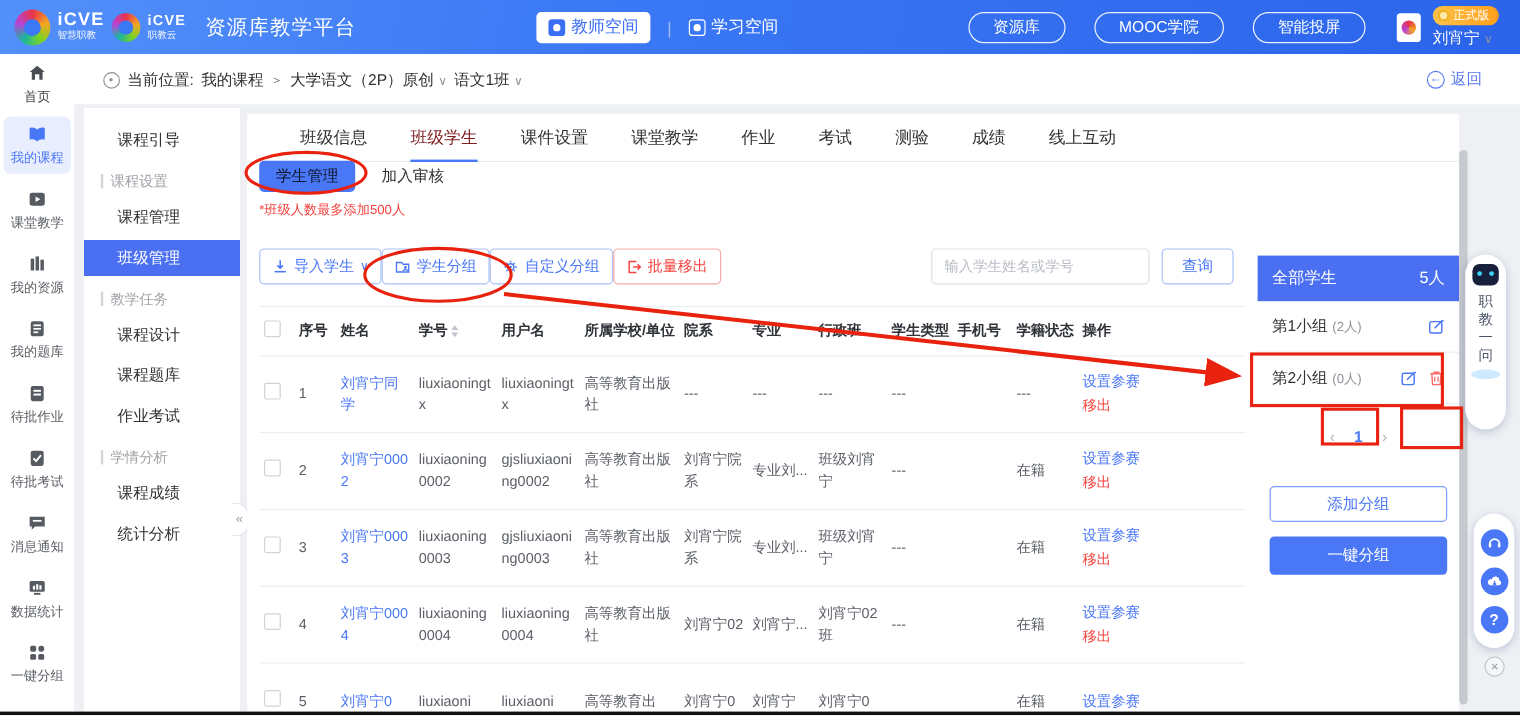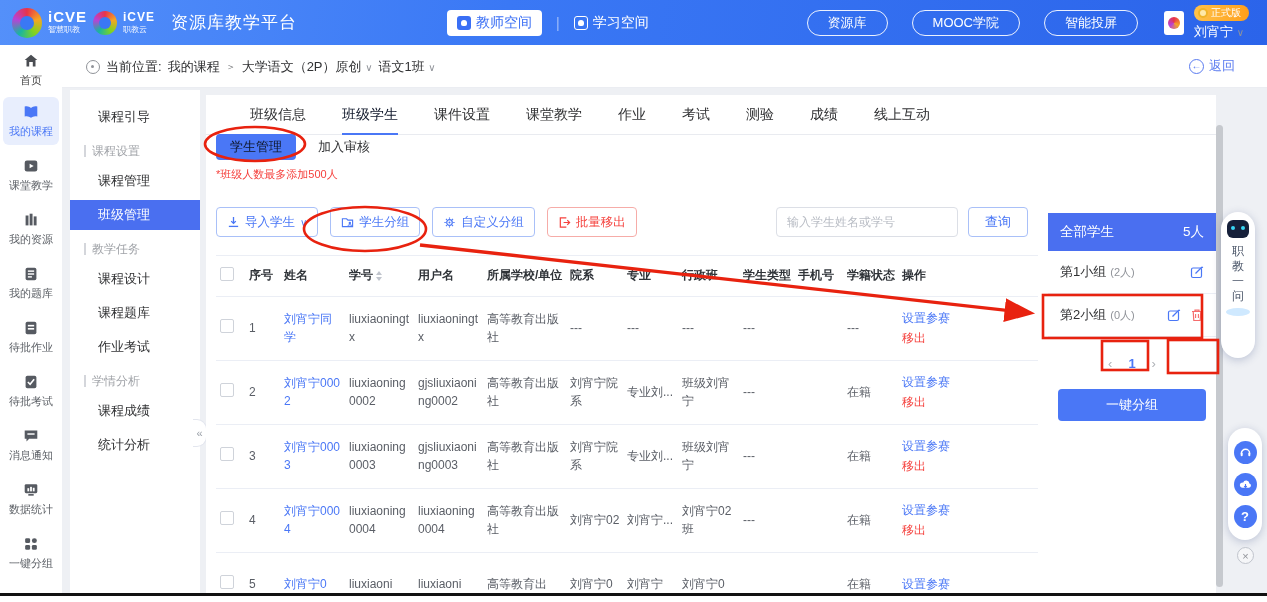--- a/index.html
+++ b/index.html
@@ -66,30 +66,30 @@
   .m-sec{height:22px;margin:8px 0 4px;display:flex;align-items:center;padding-left:14px;font-size:12px;color:#a0a3a8;cursor:default;}
   .m-sec .bar{display:inline-block;width:2px;height:12px;background:#d4d6db;margin-right:6px;}
   #collapse{position:absolute;left:193px;top:419px;width:14px;height:28px;background:#fff;border:1px solid #e3e6ee;border-left:none;
     border-radius:0 10px 10px 0;display:flex;align-items:center;justify-content:center;color:#9aa0a8;font-size:11px;cursor:pointer;}
 
   
   #card{position:absolute;left:206px;top:95px;width:1010px;height:498px;background:#fff;overflow:hidden;}
   #tabs{position:absolute;left:0;top:0;width:1010px;height:40px;border-bottom:1px solid #e9ebf0;
     display:flex;align-items:center;padding-left:44px;gap:36px;font-size:14px;color:#303133;}
   .tab{height:40px;display:flex;align-items:center;cursor:pointer;position:relative;white-space:nowrap;}
-  .tab.active{color:#0f172a;}
+  .tab.active{color:#7f1d1d;}
   .tab.active::after{content:"";position:absolute;left:0;right:0;bottom:0;height:2px;background:#4a77f6;}
   #subtabs{position:absolute;left:0;top:36px;width:1010px;height:32px;display:flex;align-items:center;padding-left:10px;gap:22px;}
   .subtab-pill{background:#4a77f6;color:#0f172a;border-radius:4px;height:26px;padding:0 14px;display:flex;align-items:center;font-size:13px;cursor:pointer;}
   .subtab-plain{font-size:13px;color:#303133;cursor:pointer;}
   #notice{position:absolute;left:10px;top:72px;font-size:11px;color:#f5413d;}
 
   
   #toolbar{position:absolute;left:10px;top:112px;width:820px;height:34px;}
-  .tb-left{display:flex;gap:12px;}
+  .tb-left{display:flex;gap:0;}
   .btn-o{height:30px;border:1px solid #a9c0f8;border-radius:4px;color:#4a77f6;background:#fff;
     display:flex;align-items:center;gap:5px;padding:0 10px;font-size:12.5px;cursor:pointer;white-space:nowrap;}
   .btn-o svg{width:13px;height:13px;}
   .btn-o.red{border-color:#f6aca8;color:#f5413d;}
   #searchbox{position:absolute;left:560px;top:0;width:182px;height:30px;border:1px solid #dcdfe6;border-radius:4px;
     padding:0 10px;font-size:12px;color:#303133;outline:none;font-family:inherit;}
   #searchbox::placeholder{color:#b8bcc4;}
   #querybtn{position:absolute;left:752px;top:0;width:60px;height:30px;border:1px solid #a9c0f8;border-radius:4px;
     background:#fff;color:#4a77f6;font-size:13px;cursor:pointer;font-family:inherit;}
 
@@ -528,20 +528,21 @@
               <path d="M3.2 3.5 L3.8 12.5 H10.2 L10.8 3.5" stroke="#f56c6c" stroke-width="1.2" fill="none"></path>
               <path d="M5.6 6 V10 M8.4 6 V10" stroke="#f56c6c" stroke-width="1.1"></path>
             </svg>
         </span>
       </div>
       <div class="g-page">
         <span class="arr">‹</span>
         <span class="pg">1</span>
         <span class="arr">›</span>
       </div>
+      <button class="g-add">添加分组</button>
       <button class="g-auto">一键分组</button>
     </div>
   </div>
 
   <div id="scrollbar"></div>
 
   <div id="assistant">
     <span class="bot-head"></span>
     <span class="bot-txt">职教一问</span>
     <span class="bot-wave"></span>

